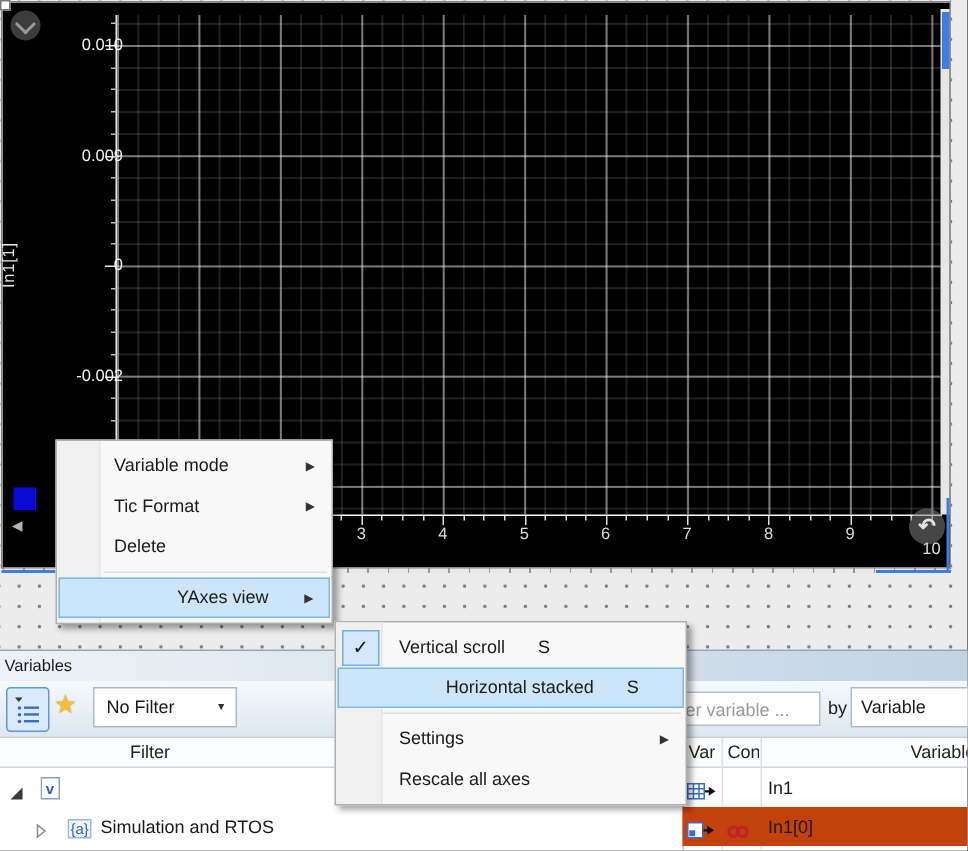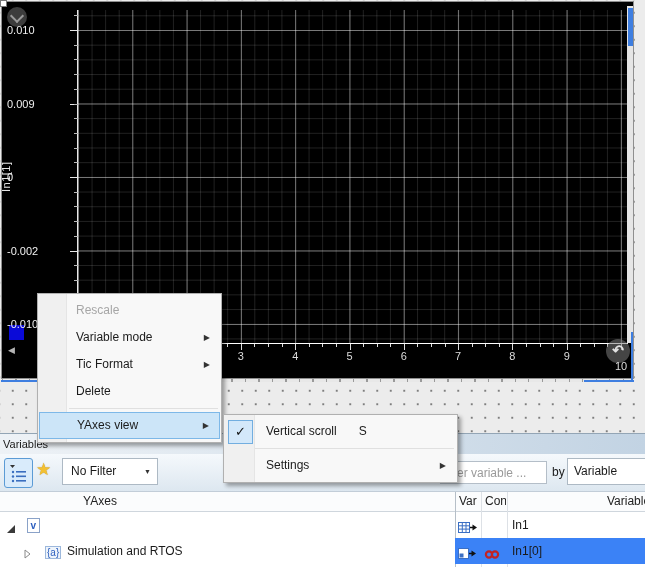--- a/index.html
+++ b/index.html
@@ -13,21 +13,21 @@
   .abs{position:absolute;}
   
   #plot-widget{left:1px;top:1px;width:631px;height:376px;background:#000;
     border:1px solid #8f8f8f;z-index:1;}
   #corner-handle{left:0;top:0;width:5px;height:5px;background:#fff;border:1px solid #777;z-index:4;}
   #chevron-btn{left:5px;top:5px;width:20px;height:20px;border-radius:50%;background:#3c3c3c;}
   #chevron-btn .chev{position:absolute;left:5px;top:4px;width:8px;height:8px;
     border-left:2px solid #9a9a9a;border-bottom:2px solid #9a9a9a;transform:rotate(-45deg);}
   #y-axis-title{left:-2px;top:130px;width:16px;height:90px;color:#e6e6e6;font-size:11px;
     writing-mode:vertical-rl;transform:rotate(180deg);text-align:center;letter-spacing:.5px;}
-  .ylab{left:5px;width:64px;text-align:left;color:#f0f0f0;font-size:11px;height:14px;line-height:14px;}
+  .ylab{left:16px;width:64px;text-align:right;color:#f0f0f0;font-size:11px;height:14px;line-height:14px;}
   #y-axis-line{left:75px;top:8px;width:1px;height:333px;background:#e8e8e8;}
   #grid{left:76px;top:8px;width:549px;height:333px;
     background-image:
       linear-gradient(to right,rgba(255,255,255,.40) 1px,transparent 1px),
       linear-gradient(to bottom,rgba(255,255,255,.40) 1px,transparent 1px),
       linear-gradient(to right,rgba(255,255,255,.13) 1px,transparent 1px),
       linear-gradient(to bottom,rgba(255,255,255,.13) 1px,transparent 1px);
     background-size:54.3px 100%,100% 73.5px,13.575px 100%,100% 14.7px;
     background-position:0 0,0 20px,0 0,0 5.3px;}
   #x-axis-line{left:75px;top:341px;width:551px;height:1px;background:#fff;}
@@ -53,21 +53,21 @@
   #ctx-menu{left:37px;top:293px;width:185px;z-index:10;}
   #ctx-menu .gutter{width:28px;}
   #sub-menu{left:223px;top:414px;width:235px;z-index:11;}
   #sub-menu .gutter{width:30px;}
   .menu-item{position:relative;height:27px;line-height:27px;font-size:12px;color:#1b1b1b;
     padding-left:38px;white-space:nowrap;}
   #sub-menu .menu-item{padding-left:42px;}
   .menu-item.disabled{color:#a6a6a6;}
   .menu-item .sub-arrow{position:absolute;right:11px;top:0;font-size:8px;color:#333;}
   .menu-item .shortcut{margin-left:22px;}
-  .menu-item.hl{background:#cce5f8;outline:1px solid #7db8e8;outline-offset:-1px;margin:0 1px;}
+  .menu-item.hl{background:#cce5f8;outline:1px solid #7db8e8;outline-offset:-1px;margin:0 1px;text-align:center;}
   .menu-sep{height:1px;background:#e0e0e0;margin:3px 3px 3px 31px;}
   .checkbox{position:absolute;left:4px;top:2px;width:23px;height:22px;background:#d3e8fa;
     border:1px solid #72aee0;text-align:center;line-height:21px;font-size:13px;color:#111;}
   
   #var-panel{left:0;top:433px;width:645px;height:134px;background:#fff;
     border-top:1px solid #93a5b5;z-index:5;}
   #panel-header{left:0;top:0;width:645px;height:20px;
     background:linear-gradient(to right,#eef2f6 0%,#dbe5ee 45%,#c2d3e3 100%);}
   #panel-title{left:3px;top:0;font-size:11px;line-height:20px;color:#1a1a1a;}
   #panel-toolbar{left:0;top:20px;width:645px;height:38px;
@@ -84,21 +84,21 @@
   #var-search::placeholder{color:#9a9a9a;}
   #by-label{left:552px;top:11px;font-size:12px;color:#1a1a1a;}
   #by-combo{left:567px;top:4px;width:90px;height:27px;line-height:25px;padding-left:6px;}
   #cols-header{left:0;top:58px;width:645px;height:20px;background:#fbfcfd;
     border-bottom:1px solid #cfd6dd;box-sizing:border-box;font-size:12px;color:#222;}
   #group-header{position:absolute;left:0;top:0;width:200px;text-align:center;line-height:19px;}
   .colh{position:absolute;top:0;line-height:19px;overflow:hidden;white-space:nowrap;}
   .vline{position:absolute;top:58px;height:76px;width:1px;background:#dde1e6;}
   #splitter{position:absolute;left:455px;top:58px;height:76px;width:1px;background:#b6bfc8;}
   .trow{position:absolute;height:26px;font-size:12px;color:#1a1a1a;line-height:26px;white-space:nowrap;}
-  .vrow-sel{background:#3b82f6;}
+  .vrow-sel{background:#c2410c;}
   .ic{position:absolute;top:5px;}
 </style>
 </head>
 <body>
 
 <div class="abs" id="plot-widget">
   <div class="abs" id="chevron-btn">
       <span class="chev"></span>
     </div>
   <div class="abs" id="y-axis-title">In1[1]</div>
@@ -221,21 +221,21 @@
       <span>No Filter</span>
       <span class="dd">▼</span>
     </div>
     <input class="abs" id="var-search" readonly="" placeholder="filter variable ..." style="">
     <span class="abs" id="by-label">by</span>
     <div class="abs combo" id="by-combo">
       <span>Variable</span>
     </div>
   </div>
   <div class="abs" id="cols-header">
-    <div id="group-header">YAxes</div>
+    <div id="group-header">Filter</div>
     <div class="colh" style="left:459px;width:22px;">Var</div>
     <div class="colh" style="left:485px;width:21px;text-align:center;">Con</div>
     <div class="colh" style="left:607px;width:60px;">Variable</div>
   </div>
   <div id="splitter"></div>
   <div class="vline" style="left:481px;"></div>
   <div class="vline" style="left:507px;"></div>
   <div class="abs" id="rows-holder" style="left:0;top:78px;width:645px;height:56px;">
       <div class="trow" style="position:absolute;left:0;top:0px;width:454px;">
         <span class="ic" style="left: 6px;"><svg width="10" height="10">
@@ -279,26 +279,27 @@
             <circle cx="5" cy="5.5" r="3.1" fill="none" stroke="#c22323" stroke-width="2.2"></circle>
             <circle cx="11" cy="5.5" r="3.1" fill="none" stroke="#c22323" stroke-width="2.2"></circle>
           </svg></span>
         <span style="position: absolute; left: 57px;">In1[0]</span>
       </div>
     </div>
 </div>
 
 <div class="abs menu" id="ctx-menu">
   <div class="gutter"></div>
-<div class="menu-item disabled"><span>Rescale</span></div>
     <div class="menu-item"><span>Variable mode</span><span class="sub-arrow">▶</span></div>
     <div class="menu-item"><span>Tic Format</span><span class="sub-arrow">▶</span></div>
     <div class="menu-item"><span>Delete</span></div>
     <div class="menu-sep" style="position:absolute;position:relative;"></div>
     <div class="menu-item hl"><span>YAxes view</span><span class="sub-arrow">▶</span></div>
   </div>
 
 <div class="abs menu" id="sub-menu">
   <div class="gutter"></div>
     <div class="menu-item"><span>Vertical scroll</span><span class="shortcut">S</span><span class="checkbox">✓</span></div>
+    <div class="menu-item hl"><span>Horizontal stacked</span><span class="shortcut">S</span></div>
     <div class="menu-sep" style="position:absolute;position:relative;"></div>
     <div class="menu-item"><span>Settings</span><span class="sub-arrow">▶</span></div>
+    <div class="menu-item"><span>Rescale all axes</span></div>
   </div>
 
 </body></html>

